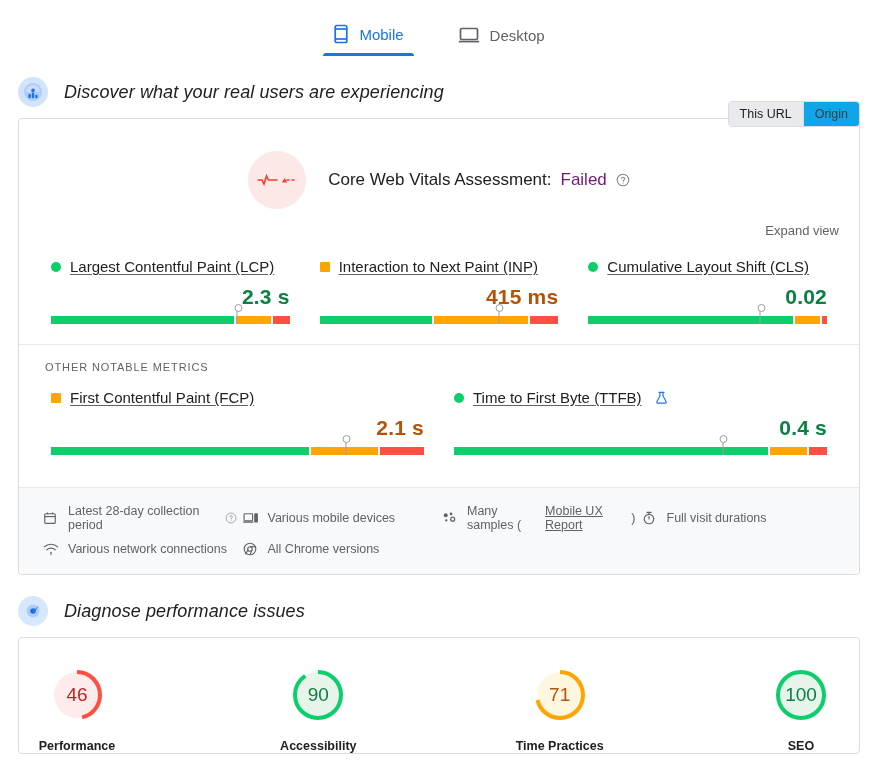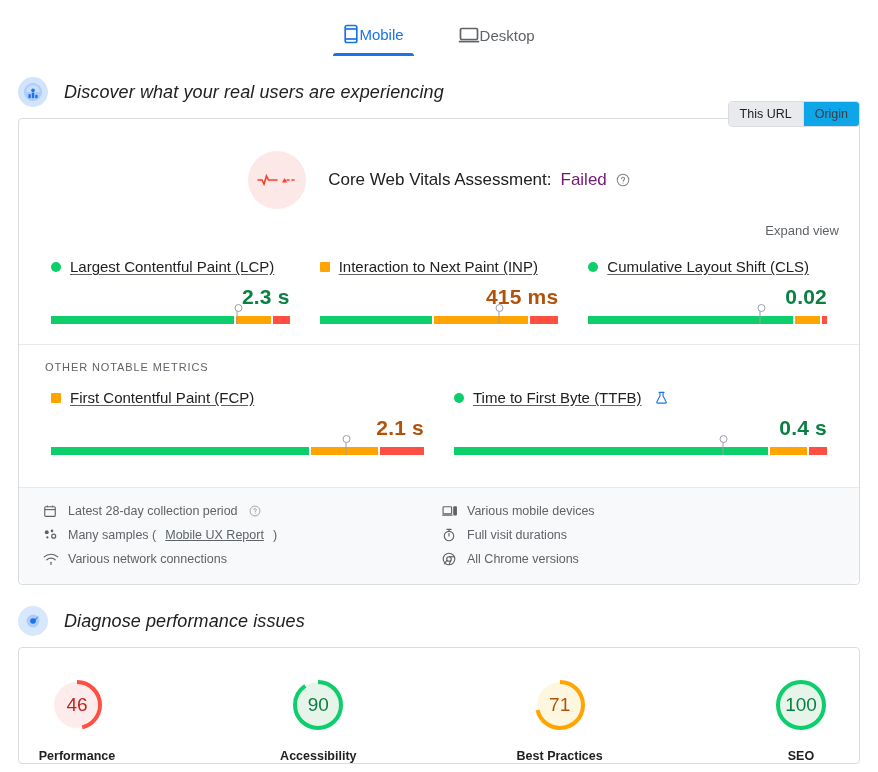--- a/index.html
+++ b/index.html
@@ -16,20 +16,21 @@
     display: flex;
     justify-content: center;
     align-items: flex-end;
     gap: 34px;
     height: 56px;
     padding-top: 8px;
   }
   .device-tab {
     display: flex;
     align-items: center;
+    gap: 10px;
     padding: 6px 10px 12px 10px;
     cursor: pointer;
     position: relative;
     font-size: 15px;
     color: #5f6368;
     justify-content: flex-end;
   }
   .device-tab.active { color: #1a73e8; font-weight: 500; }
   .device-tab.active::after {
     content: "";
@@ -188,21 +189,21 @@
   }
 
   .flask { margin-left: 4px; display: inline-flex; color: #1a73e8; }
 
   
   .meta {
     background: #f8f9fa;
     border-top: 1px solid #e8eaed;
     border-radius: 0 0 8px 8px;
     display: grid;
-    grid-template-columns: 1fr 1fr;
+    grid-template-columns: 1fr 1fr 1fr 1fr;
     column-gap: 6px;
     row-gap: 10px;
     padding: 16px 24px 18px 24px;
     margin-top: 14px;
   }
   .meta-item {
     display: flex; align-items: center; gap: 9px;
     font-size: 12.5px; color: #5f6368;
   }
   .meta-item .mi { flex: 0 0 16px; display: inline-flex; color: #5f6368; }
@@ -503,21 +504,21 @@
     </div>
 
     <div class="score">
       <div class="gauge">
         <svg width="58" height="58" viewBox="0 0 58 58">
           <circle cx="29" cy="29" r="23" fill="#fef7e0"></circle>
           <circle cx="29" cy="29" r="23" fill="none" stroke="#ffa400" stroke-width="4" stroke-dasharray="102.6 41.9" stroke-linecap="butt"></circle>
         </svg>
         <span class="num" style="color:#b35309">71</span>
       </div>
-      <div class="score-label">Best Practices</div>
+      <div class="score-label">Time Practices</div>
     </div>
 
     <div class="score">
       <div class="gauge">
         <svg width="58" height="58" viewBox="0 0 58 58">
           <circle cx="29" cy="29" r="23" fill="#e6f4ea"></circle>
           <circle cx="29" cy="29" r="23" fill="none" stroke="#0cce6b" stroke-width="4"></circle>
         </svg>
         <span class="num" style="color:#0b8043">100</span>
       </div>

